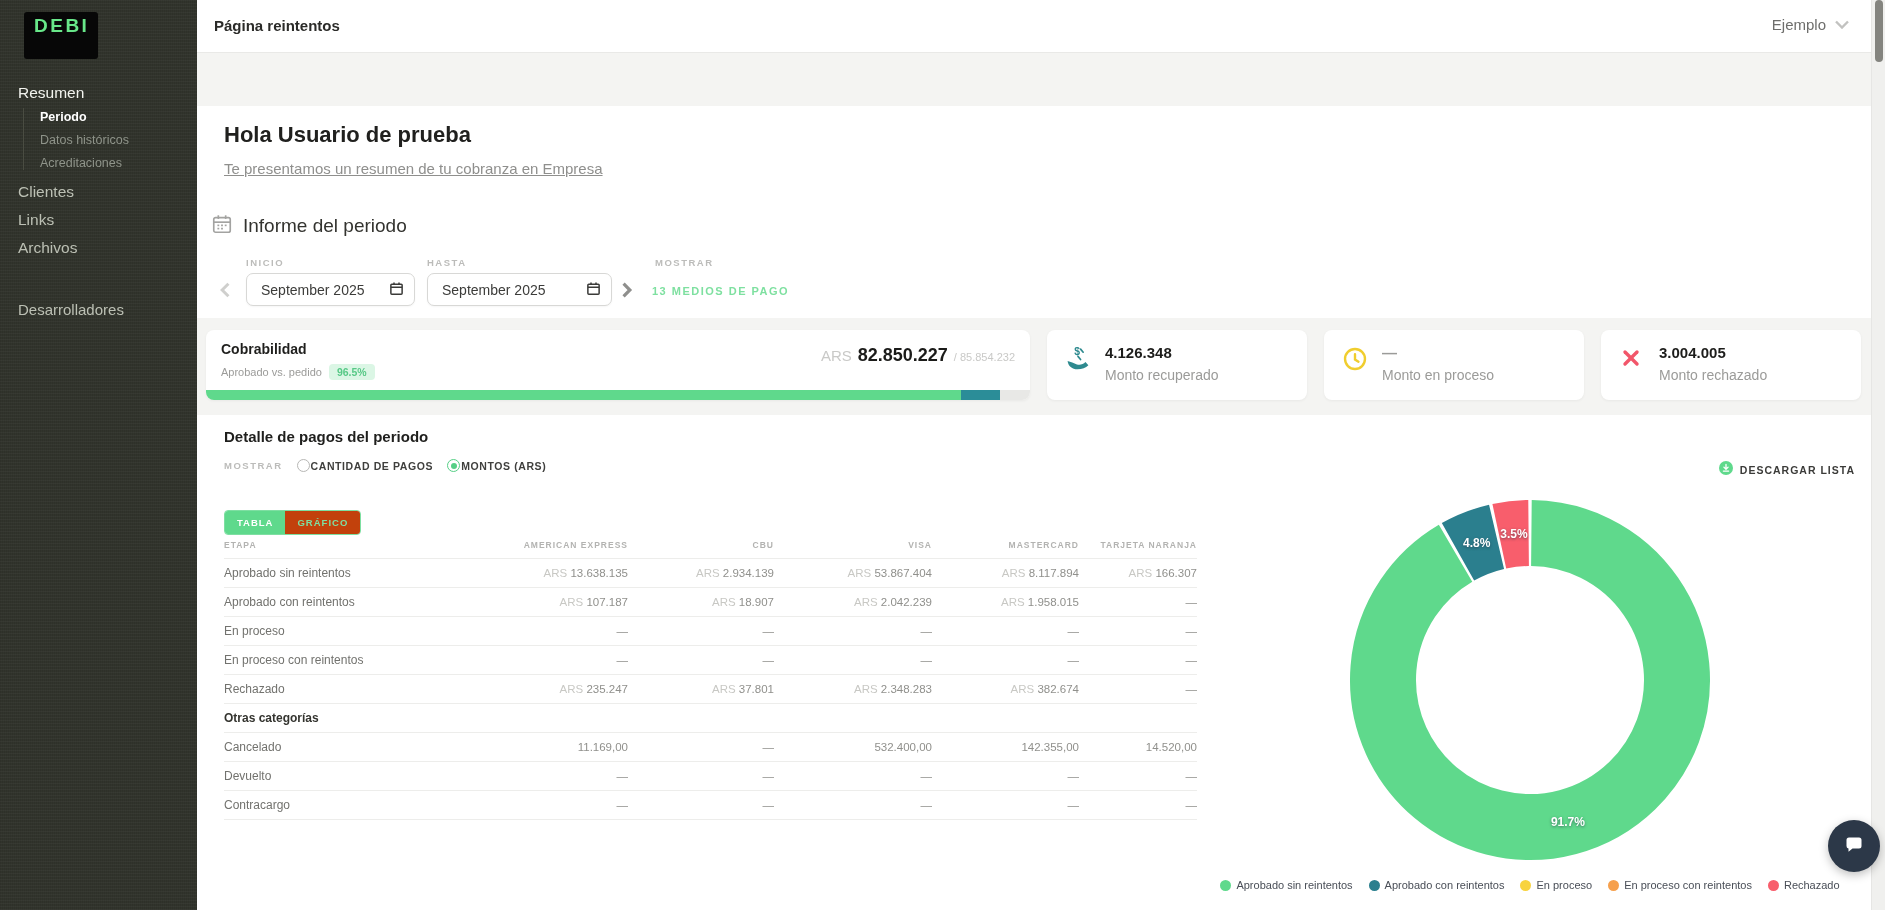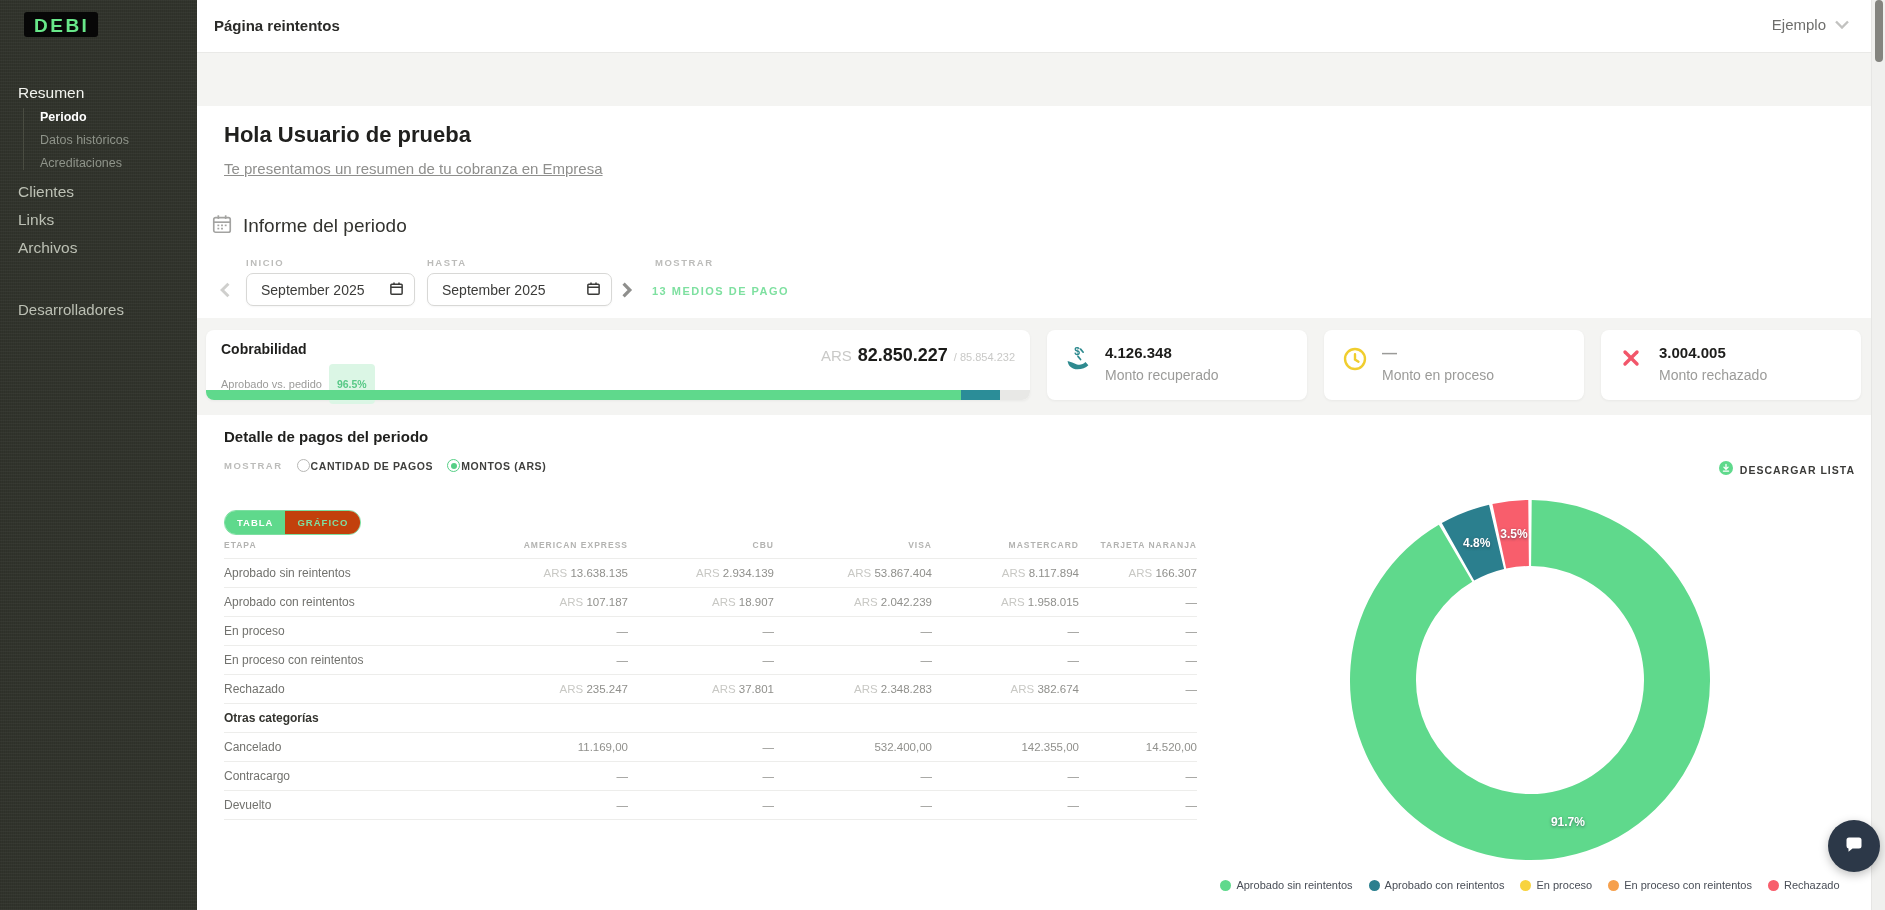--- a/index.html
+++ b/index.html
@@ -7,21 +7,21 @@
   body { font-family:"Liberation Sans", sans-serif; background:#f4f4f2; overflow:hidden; }
   #app { position:relative; width:1885px; height:910px; overflow:hidden; }
 
   
   .sidebar { position:absolute; left:0; top:0; width:197px; height:910px; background:#31342c;
     background-image:
       repeating-linear-gradient(0deg, rgba(255,255,255,.03) 0 1px, transparent 1px 3px),
       repeating-linear-gradient(90deg, rgba(0,0,0,.07) 0 1px, transparent 1px 2px);
     z-index:5; }
   .logo { position:absolute; left:24px; top:12px; background:#070707; color:#68e789;
-    font-size:19px; font-weight:900; letter-spacing:2.5px; padding:3px 9px 0 10px; border-radius:3px; }
+    font-size:19px; font-weight:900; letter-spacing:2.5px; padding:3px 9px 22px 10px; border-radius:3px; }
   .nav-item { position:absolute; left:18px; font-size:15.5px; color:#bcc0b4; cursor:pointer; white-space:nowrap; }
   .nav-item.bright { color:#f3f4ef; }
   .sub-rail { position:absolute; left:23px; top:108px; width:1px; height:62px; background:#4a4d42; }
   .sub-item { position:absolute; left:40px; font-size:12.5px; color:#8f948a; cursor:pointer; white-space:nowrap; }
   .sub-item.active { color:#ffffff; font-weight:700; }
 
   
   .topbar { position:absolute; left:197px; top:0; width:1688px; height:53px; background:#fff; border-bottom:1px solid #e9e9e7; }
   .topbar-title { position:absolute; left:17px; top:17px; font-size:15px; font-weight:700; color:#2b2b29; }
   .account { position:absolute; right:36px; top:15px; display:flex; align-items:center; gap:9px; cursor:pointer; }
@@ -49,21 +49,21 @@
     box-shadow:0 1px 2px rgba(0,0,0,.04); display:flex; align-items:center; justify-content:space-between;
     padding:0 10px 0 14px; font-size:14px; color:#3c3c3a; cursor:pointer; }
   .date-start { left:49px; width:169px; }
   .date-end { left:230px; width:185px; }
   .methods { position:absolute; left:455px; top:179px; font-size:11px; font-weight:700; letter-spacing:1.5px; color:#7ee0a0; cursor:pointer; }
 
   
   .card-cobra { left:206px; top:330px; width:824px; height:70px; }
   .cobra-title { position:absolute; left:15px; top:11px; font-size:14px; font-weight:700; color:#1f1f1d; }
   .cobra-sub { position:absolute; left:15px; top:34px; font-size:11px; color:#9b9b99; display:flex; align-items:center; gap:7px; }
-  .badge { background:#dbf6e5; color:#58c987; font-size:10.5px; font-weight:700; padding:14px 8px; border-radius:4px; }
+  .badge { background:#dbf6e5; color:#58c987; font-size:10.5px; font-weight:700; padding:2px 8px; border-radius:4px; }
   .cobra-amount { position:absolute; right:15px; top:15px; display:flex; align-items:baseline; gap:6px; }
   .cobra-currency { font-size:15px; color:#c9c9c7; }
   .cobra-value { font-size:18px; font-weight:800; color:#1b1b19; }
   .cobra-total { font-size:11px; color:#c9c9c7; }
   .progress { position:absolute; left:0; bottom:0; width:100%; height:10px; background:#e8e8e6;
     border-radius:0 0 8px 8px; overflow:hidden; display:flex; }
   .seg-approved { background:#5fd98c; height:100%; }
   .seg-retry { background:#2b8d98; height:100%; }
 
   .stat-card { top:330px; width:260px; height:70px; padding:14px 18px; display:flex; gap:13px; }
@@ -75,21 +75,21 @@
   
   .detail-title { position:absolute; left:27px; top:13px; font-size:15px; font-weight:700; color:#1f1f1d; }
   .controls-row { position:absolute; left:27px; top:44px; display:flex; align-items:center; gap:14px; }
   .radio-opt { display:flex; align-items:center; gap:1px; cursor:pointer; }
   .radio-circle { width:13px; height:13px; border:1.5px solid #b7b7b5; border-radius:50%; position:relative; }
   .radio-circle.checked { border-color:#56cf86; }
   .radio-circle.checked::after { content:""; position:absolute; left:2.5px; top:2.5px; width:6px; height:6px; border-radius:50%; background:#56cf86; }
   .radio-label { font-size:10.5px; font-weight:600; letter-spacing:.6px; color:#3f3f3d; }
   .download { position:absolute; right:30px; top:46px; display:flex; align-items:center; gap:7px; cursor:pointer; }
   .download-label { font-size:10.5px; font-weight:600; letter-spacing:1px; color:#3b3b39; }
-  .toggle-group { position:absolute; left:27px; top:95px; display:inline-flex; border:1px solid #7edfa2; border-radius:12px; overflow:hidden; }
+  .toggle-group { position:absolute; left:27px; top:95px; display:inline-flex; border:1px solid #7edfa2; border-radius:4px; overflow:hidden; }
   .toggle-btn { font-size:9.5px; font-weight:700; letter-spacing:1px; padding:6px 12px; color:#7edfa2; background:#c2410c; cursor:pointer; }
   .toggle-btn.active { background:#5fd98c; color:#fff; }
 
   
   .table-wrap { position:absolute; left:27px; top:120px; width:973px; }
   .ptable { border-collapse:collapse; table-layout:fixed; width:973px; }
   .ptable th { font-size:8.5px; font-weight:700; letter-spacing:1px; color:#b3b3b1; text-align:right; padding:5px 0 8px; }
   .ptable th:first-child { text-align:left; }
   .ptable td { border-top:1px solid #ededeb; padding:7px 0; }
   .ptable tr:last-child td { border-bottom:1px solid #ededeb; }
@@ -360,29 +360,29 @@
             </tr>
             <tr>
               <td class="row-label">Cancelado</td>
               <td class="num">11.169,00</td>
               <td class="num">—</td>
               <td class="num">532.400,00</td>
               <td class="num">142.355,00</td>
               <td class="num">14.520,00</td>
             </tr>
             <tr>
+              <td class="row-label">Devuelto</td>
+              <td class="num">—</td>
+              <td class="num">—</td>
+              <td class="num">—</td>
+              <td class="num">—</td>
+              <td class="num">—</td>
+            </tr>
+            <tr>
               <td class="row-label">Contracargo</td>
-              <td class="num">—</td>
-              <td class="num">—</td>
-              <td class="num">—</td>
-              <td class="num">—</td>
-              <td class="num">—</td>
-            </tr>
-            <tr>
-              <td class="row-label">Devuelto</td>
               <td class="num">—</td>
               <td class="num">—</td>
               <td class="num">—</td>
               <td class="num">—</td>
               <td class="num">—</td>
             </tr>
           </tbody>
       </table>
     </div>
 

